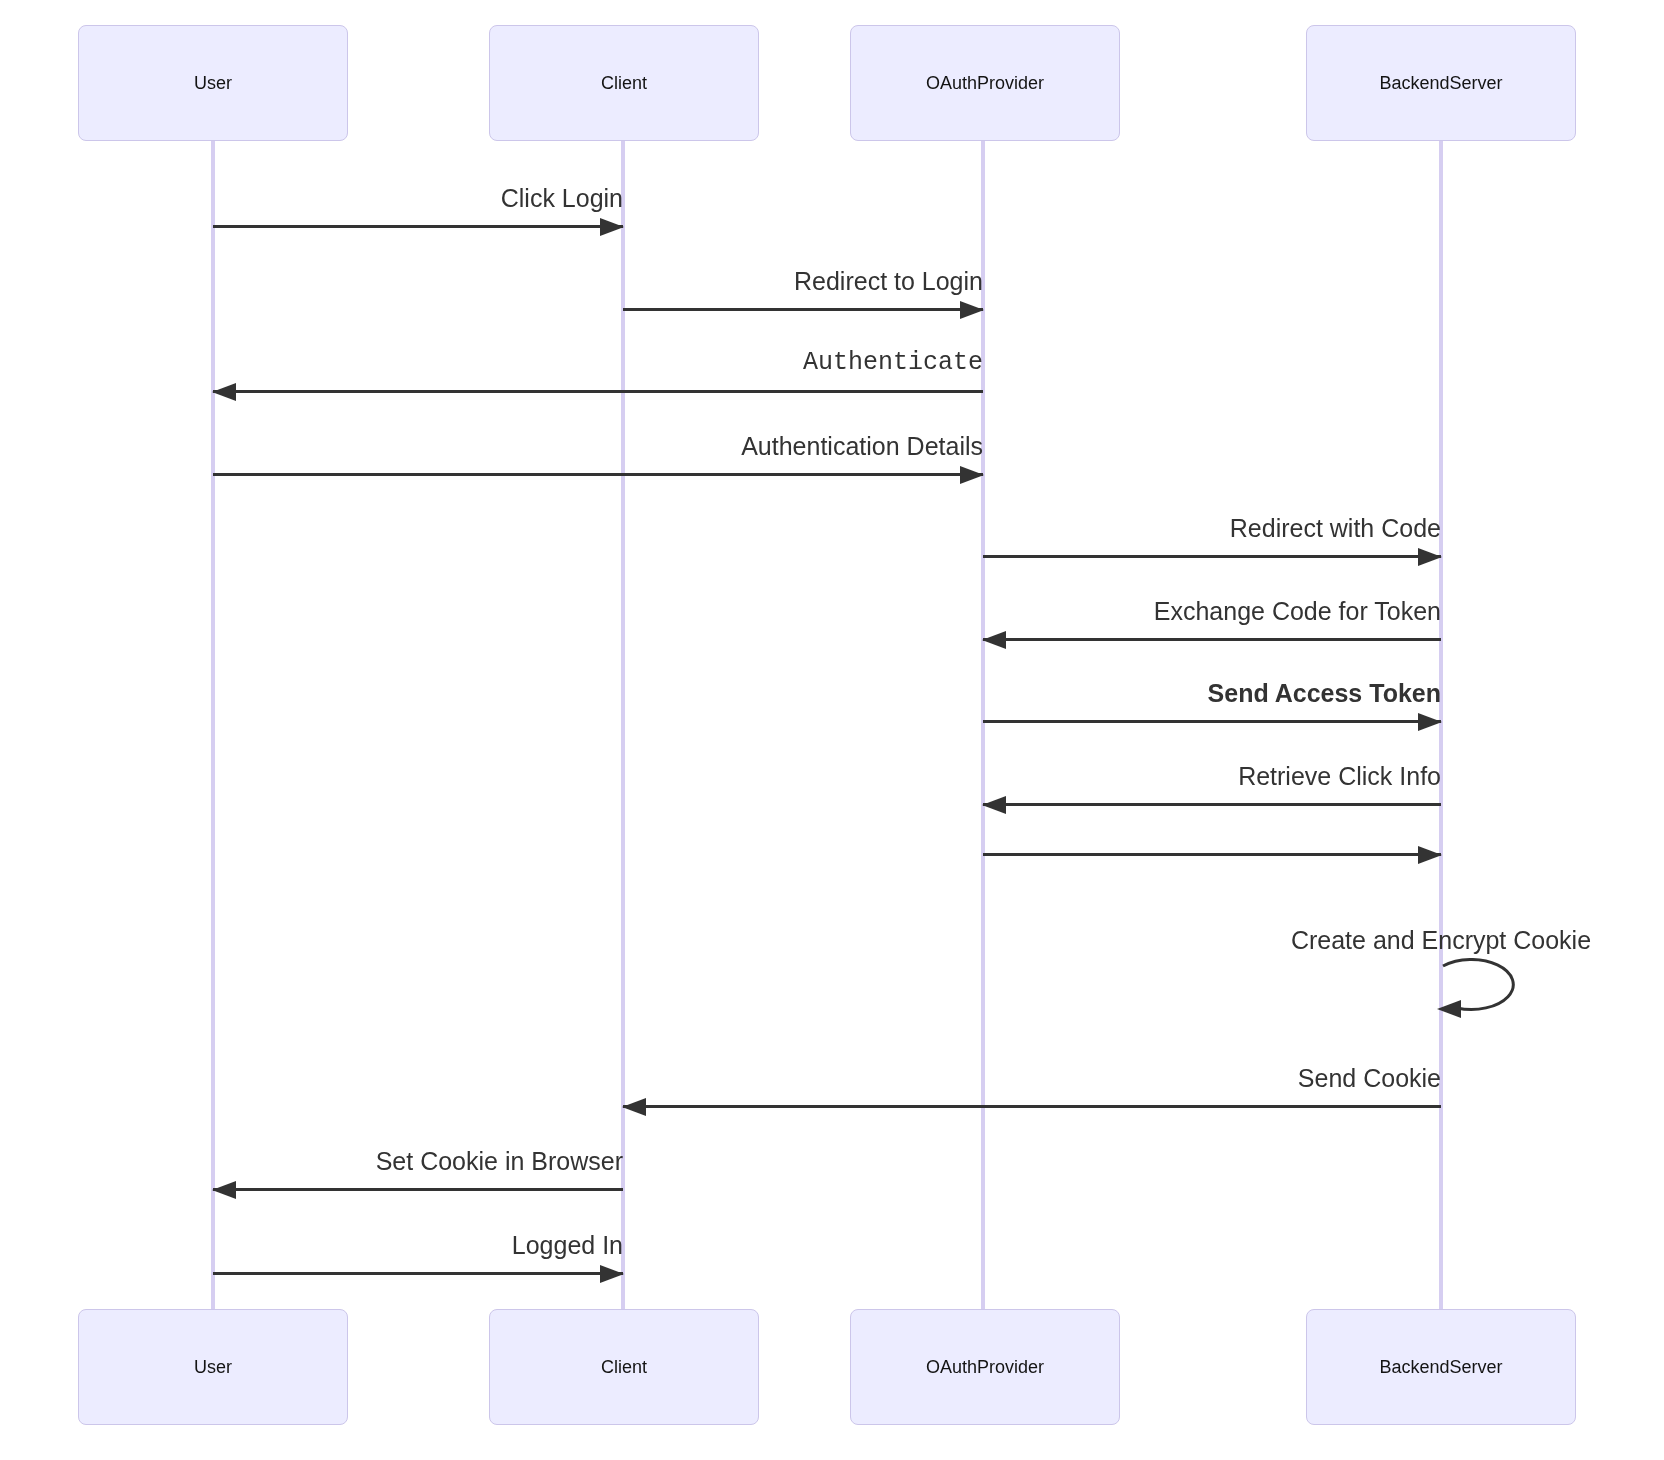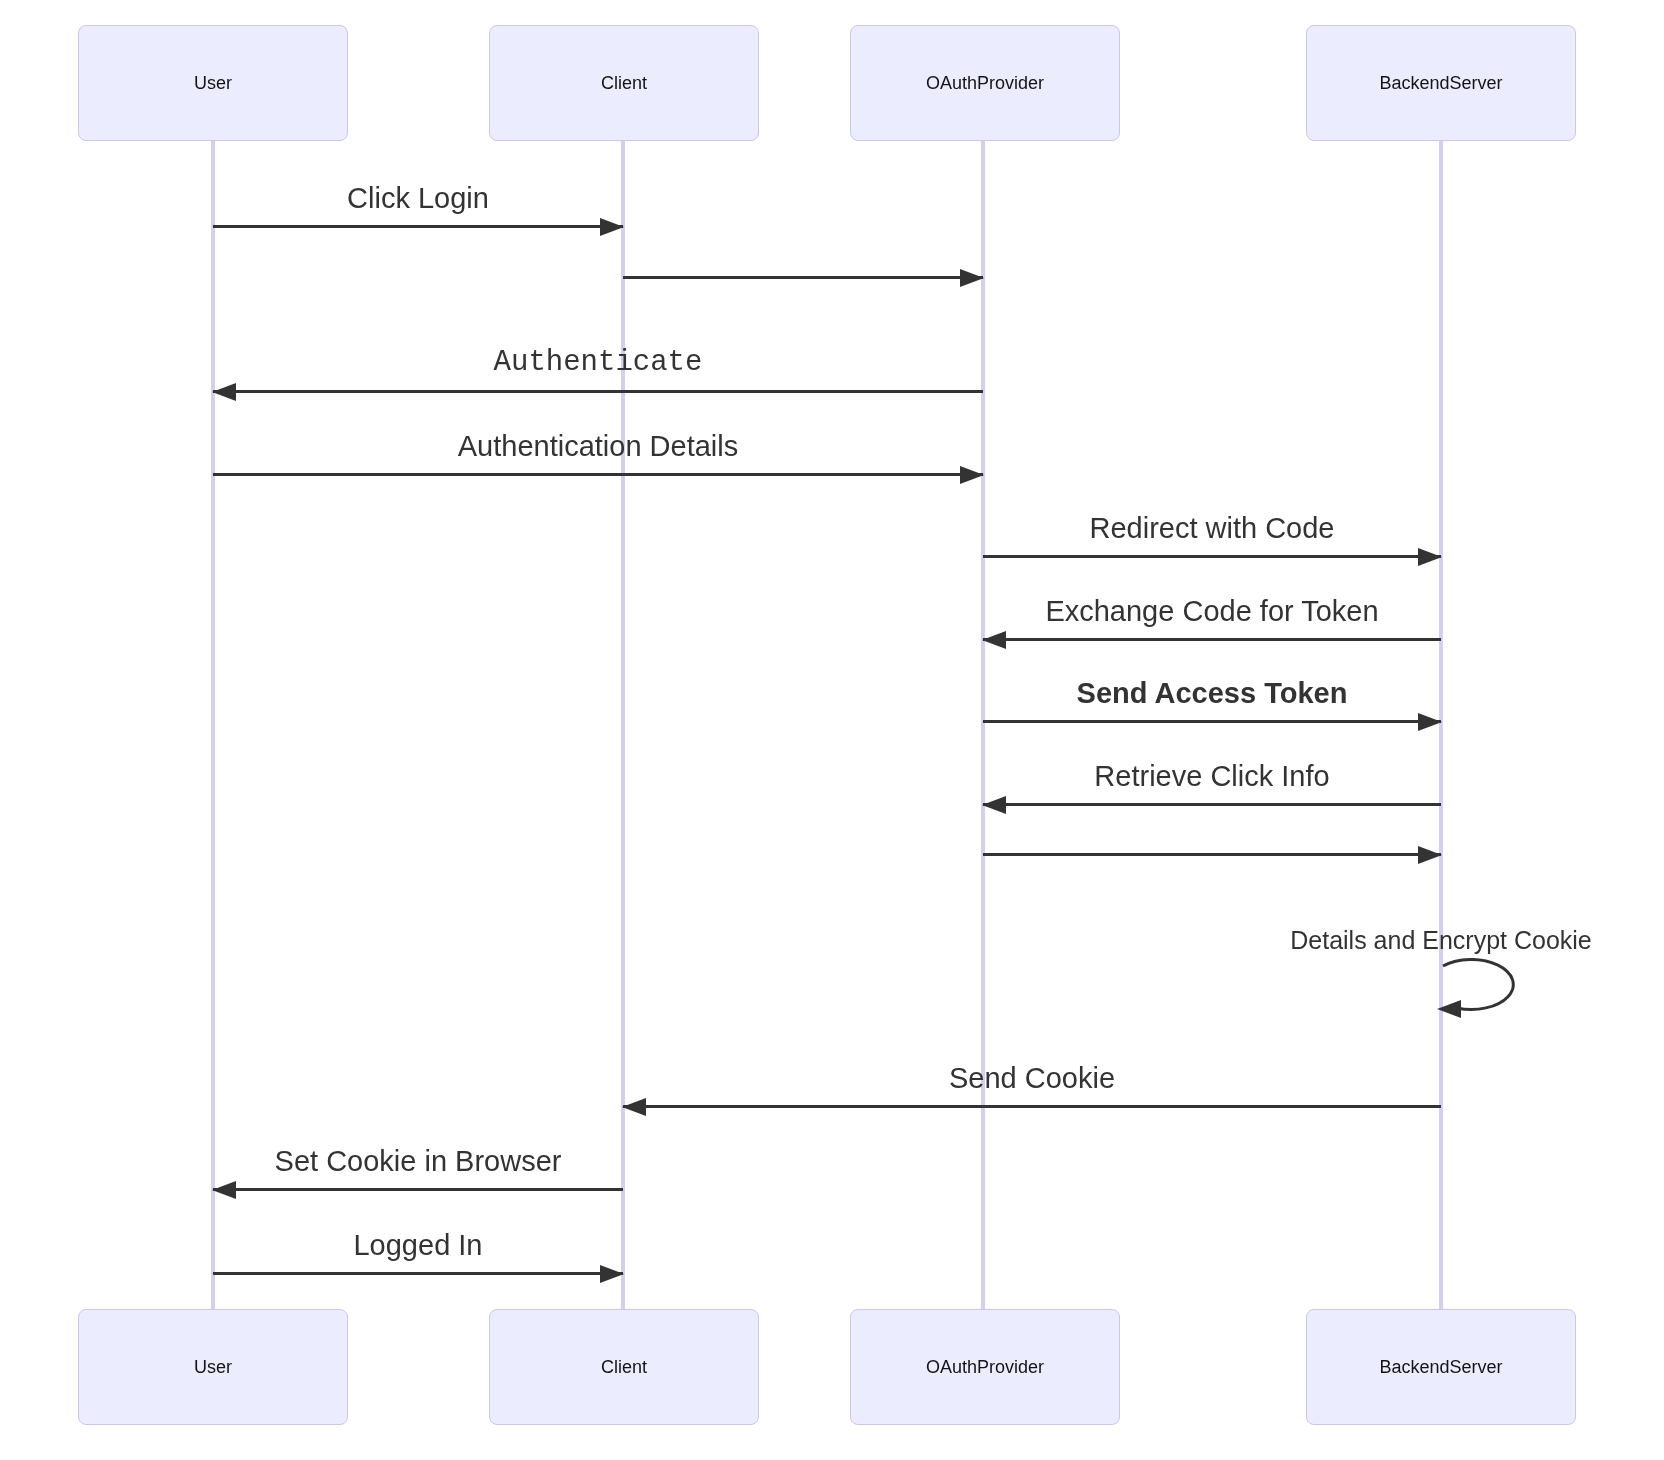--- a/index.html
+++ b/index.html
@@ -39,22 +39,22 @@
     font-size:18px;
     color:var(--actor-text);
     box-sizing:border-box;
   }
   .msg{
     position:absolute;
   }
   .msg .label{
     height:32px;
     line-height:32px;
-    text-align:center;
-    font-size:29px;
+    text-align:right;
+    font-size:25px;
     color:var(--text);
     white-space:nowrap;
   }
   .msg .line{
     position:relative;
     margin-top:11px;
     height:3px;
     background:var(--arrow);
   }
   .head{
@@ -108,20 +108,21 @@
     </div>
 
   <div class="msg" style="left:213px; width:410px; top:182px;">
     <div class="label">Click Login</div>
     <div class="line">
         <span class="head r"></span>
       </div>
   </div>
 
   <div class="msg" style="left:623px; width:360px; top:265px;">
+    <div class="label">Redirect to Login</div>
     <div class="line">
         <span class="head r"></span>
       </div>
   </div>
 
   <div class="msg" style="left:213px; width:770px; top:347px;font-family:Liberation Mono, monospace;">
     <div class="label">Authenticate</div>
     <div class="line">
         <span class="head l"></span>
       </div>
@@ -161,21 +162,21 @@
         <span class="head l"></span>
       </div>
   </div>
 
   <div class="msg" style="left:983px; width:458px; top:842px;">
     <div class="line">
         <span class="head r"></span>
       </div>
   </div>
 
-  <div class="self-label">Details and Encrypt Cookie</div>
+  <div class="self-label">Create and Encrypt Cookie</div>
   <svg class="self-loop" width="104" height="66" viewBox="0 0 104 66">
     <path d="M 6,8 A 42,25 0 1 1 20,50" fill="none" stroke="#333333" stroke-width="3"></path>
     <polygon points="0,51 24,42 24,60" fill="#333333"></polygon>
   </svg>
 
   <div class="msg" style="left:213px; width:410px; top:1145px;">
     <div class="label">Set Cookie in Browser</div>
     <div class="line">
         <span class="head l"></span>
       </div>

